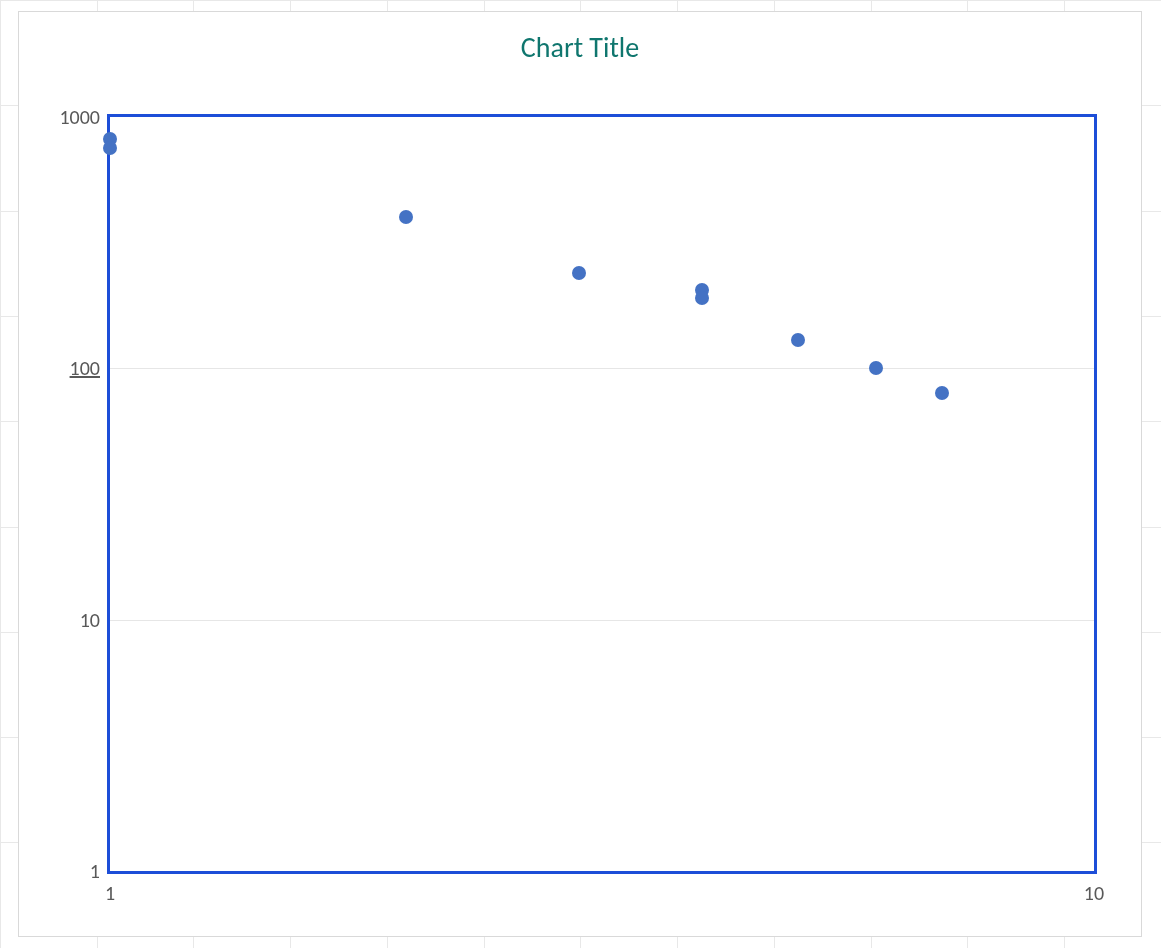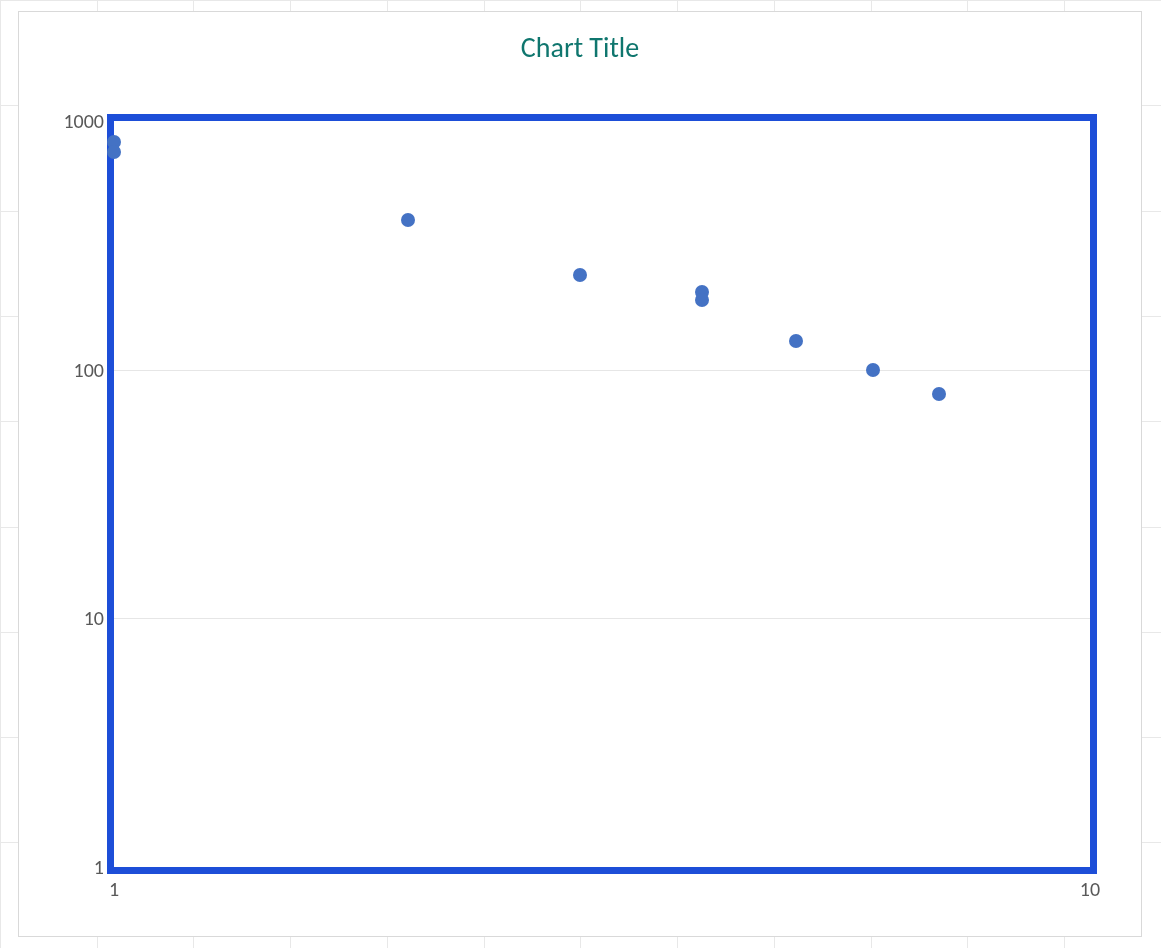--- a/index.html
+++ b/index.html
@@ -45,21 +45,21 @@
     font-weight: 400;
   }
 
   .plot-area {
     position: absolute;
     
     left: 88px;
     top: 102px;
     width: 990px;
     height: 760px;
-    border: 7px solid #1d4ed8;
+    border: 3px solid #1d4ed8;
     box-sizing: border-box;
   }
 
   .h-gridline {
     position: absolute;
     left: 0;
     right: 0;
     height: 0;
     border-top: 1px solid #e6e6e6;
   }
@@ -101,21 +101,21 @@
 <div class="chart-container">
 
   <div class="chart-title">Chart Title</div>
 
   <div class="plot-area">
 
     <div class="h-gridline" style="top:33.333%;"></div>
     <div class="h-gridline" style="top:66.666%;"></div>
 
     <span class="y-tick-label" style="top:0%;">1000</span>
-    <span class="y-tick-label" style="top:33.333%;">100</span>
+    <span class="y-tick-label" style="top:33.333%;text-decoration:underline;">100</span>
     <span class="y-tick-label" style="top:66.666%;">10</span>
     <span class="y-tick-label" style="top:100%;">1</span>
 
     <span class="x-tick-label" style="left:0%;">1</span>
     <span class="x-tick-label" style="left:100%;">10</span>
 
   <div class="data-point" style="left: 0%; top: 2.87287%; background: rgb(68, 114, 196);"></div>
       <div class="data-point" style="left: 0%; top: 4.16462%; background: rgb(68, 114, 196);"></div>
       <div class="data-point" style="left: 30.103%; top: 13.2647%; background: rgb(68, 114, 196);"></div>
       <div class="data-point" style="left: 47.7121%; top: 20.6596%; background: rgb(68, 114, 196);"></div>

